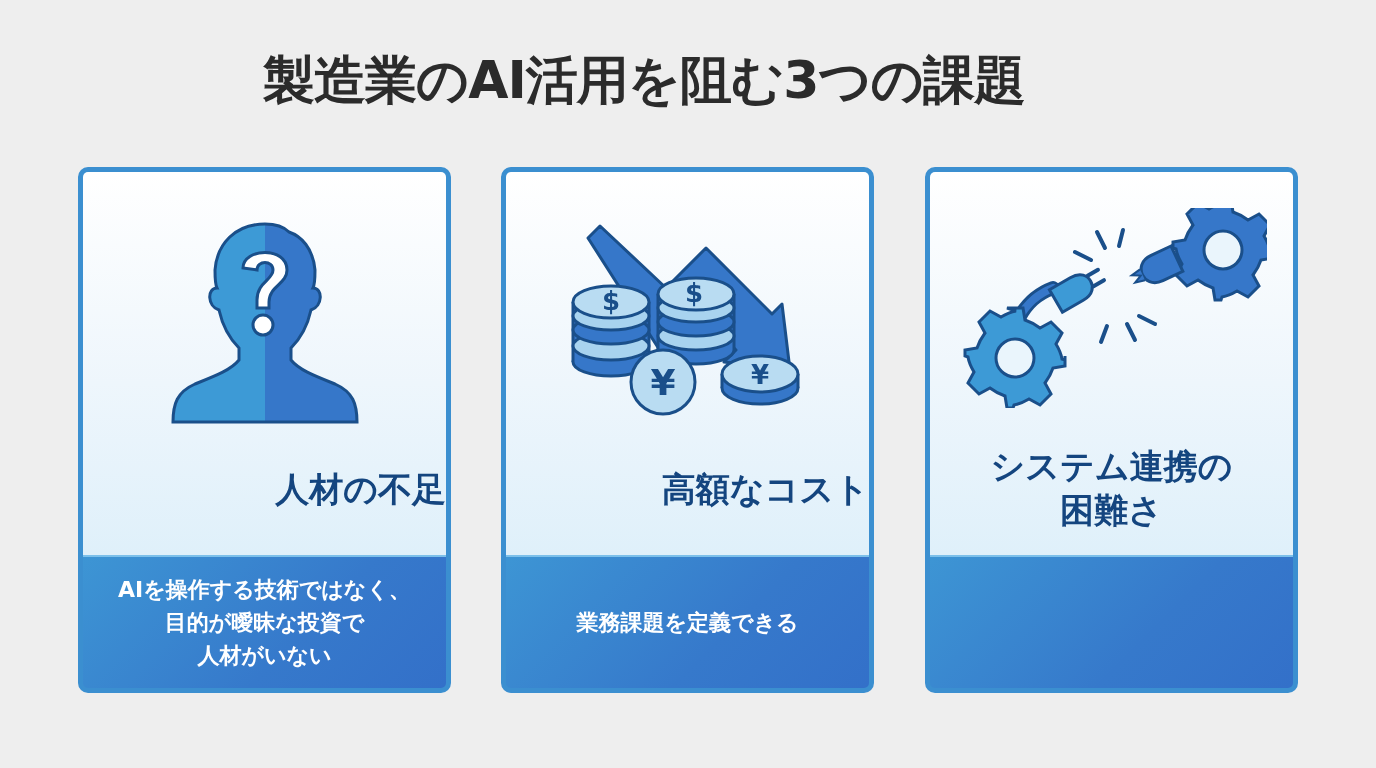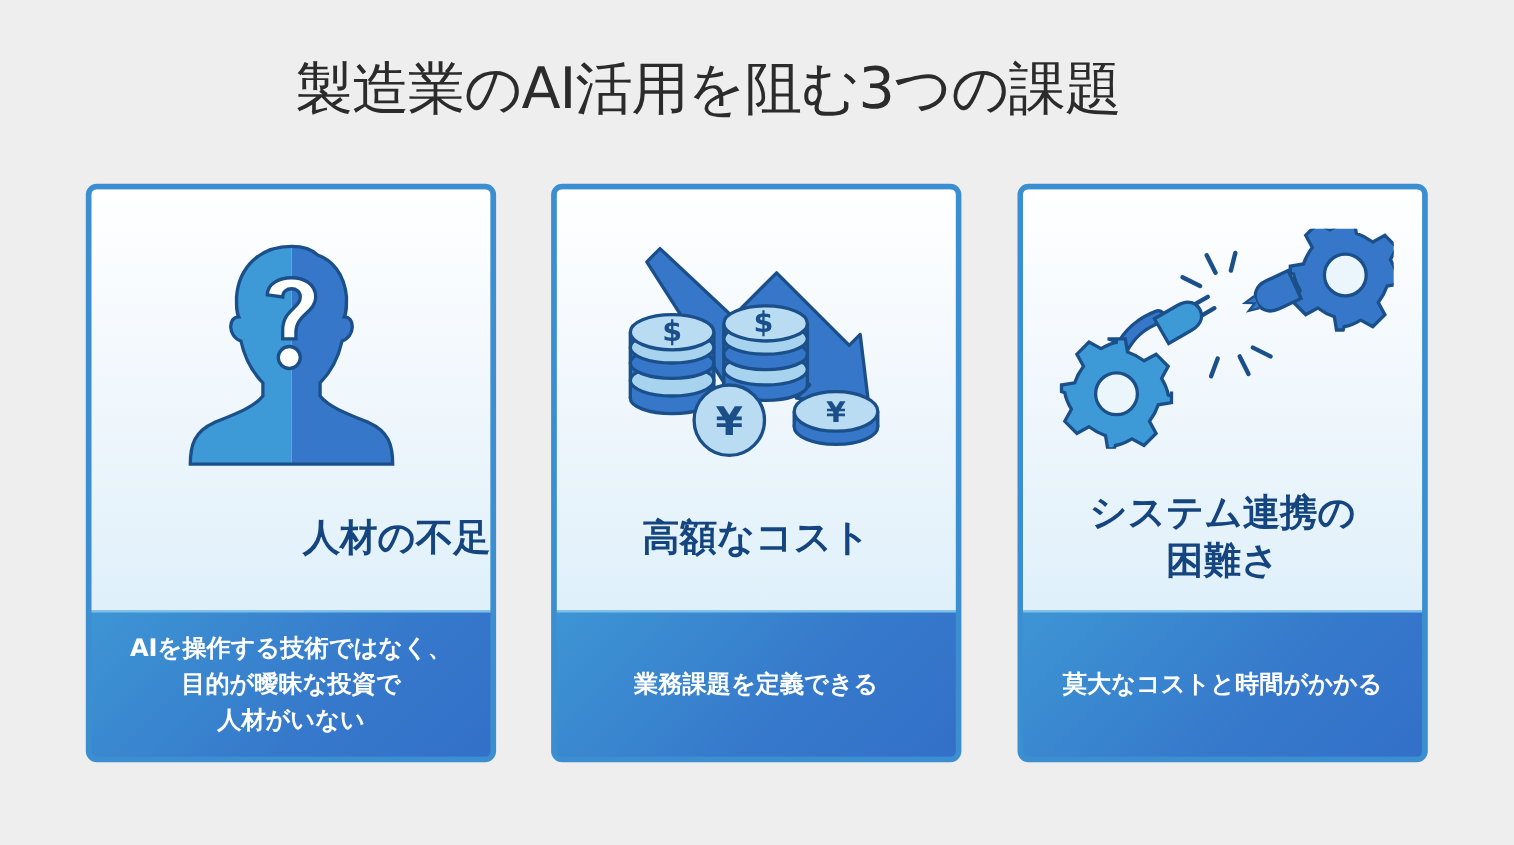--- a/index.html
+++ b/index.html
@@ -4,21 +4,21 @@
 <style>
   html, body { margin:0; padding:0; }
   body {
     width:1376px; height:768px; overflow:hidden;
     background:#eeeeee;
     font-family:"DejaVu Sans","Liberation Sans",sans-serif;
     position:relative;
   }
   .title {
     position:absolute; left:0; top:46px; width:1288px;
-    text-align:center; font-size:52px; font-weight:normal;
+    text-align:center; font-size:52px; font-weight:bold;
     color:#2b2b2b; letter-spacing:-1px;
   }
   .card {
     position:absolute; top:167px; width:373px; height:526px;
     box-sizing:border-box;
     border:5px solid #3b8fd0; border-radius:10px;
     overflow:hidden;
     background:#3b8fd0;
   }
   .card .top {
@@ -115,21 +115,21 @@
 
       <g stroke="#1a4f8a" stroke-width="3">
         <ellipse cx="192" cy="168" rx="38" ry="16" fill="#3677c9"></ellipse>
         <rect x="154" y="154" width="76" height="14" fill="#3677c9" stroke="none"></rect>
         <line x1="154" y1="154" x2="154" y2="168"></line>
         <line x1="230" y1="154" x2="230" y2="168"></line>
         <ellipse cx="192" cy="154" rx="38" ry="18" fill="#b9dcf2"></ellipse>
       </g>
       <text x="192" y="164" text-anchor="middle" font-size="26" font-weight="bold" fill="#1a4f8a" font-family="DejaVu Sans, sans-serif">¥</text>
     </svg>
-    <div class="heading" style="top:295px;">
+    <div class="heading" style="top:295px;text-align:right;">
       <div>高額なコスト</div>
     </div>
   </div>
   <div class="bottom">
     <div class="desc">
       <span>業務課題を定義できる</span>
     </div>
   </div>
 </div>
 
@@ -175,16 +175,15 @@
         <line x1="170" y1="116" x2="178" y2="132"></line>
       </g>
     </svg>
     <div class="heading" style="top:272px;">
       <div>システム連携の</div>
       <div>困難さ</div>
     </div>
   </div>
   <div class="bottom">
     <div class="desc">
-      <span>莫大なコストと時間がかかる</span>
     </div>
   </div>
 </div>
 
 </body></html>

